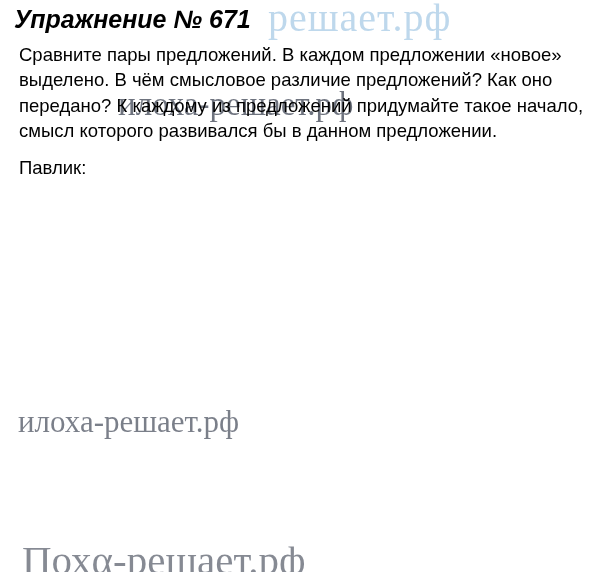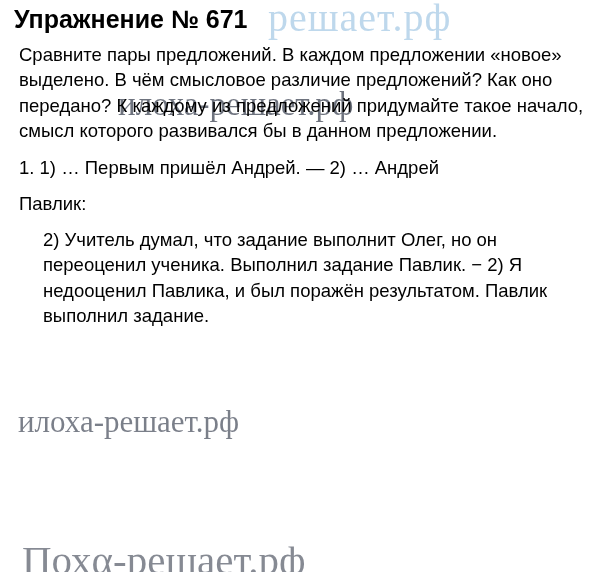--- a/index.html
+++ b/index.html
@@ -66,20 +66,21 @@
   }
   
   .title {
     font-size: 25px;
     font-weight: bold;
     color: #000;
     margin: 0 0 8px 0;
     line-height: 1.1;
     position: relative;
     z-index: 10;
+    font-style: italic;
   }
   .body-text {
     position: relative;
     z-index: 10;
     font-size: 18.5px;
     line-height: 25.5px;
     color: #000;
   }
   .para {
     margin: 0 0 0 5px;
@@ -107,20 +108,18 @@
     <div class="wm wm-1">решает.рф</div>
     <div class="wm wm-2">илоха-решает.рф</div>
     <div class="wm wm-3">илоха-решает.рф</div>
     <div class="wm wm-4">Похα-решает.рф</div>
   </div>
 
   <h1 class="title">Упражнение № 671</h1>
 
   <div class="body-text">
     <p class="para">Сравните пары предложений. В каждом предложении «новое» выделено. В чём смысловое различие предложений? Как оно передано? К каждому из предложений придумайте такое начало, смысл которого развивался бы в данном предложении.</p>
-    <p class="para">1. 1) … Первым пришёл Андрей. — 2) … Андрей</p>
     <p class="para answer-label">Павлик:</p>
     <div class="answer-block">
-      <p class="para">2) Учитель думал, что задание выполнит Олег, но он переоценил ученика. Выполнил задание Павлик. − 2) Я недооценил Павлика, и был поражён результатом. Павлик выполнил задание.</p>
     </div>
   </div>
 
 </div>
 
 </body></html>

